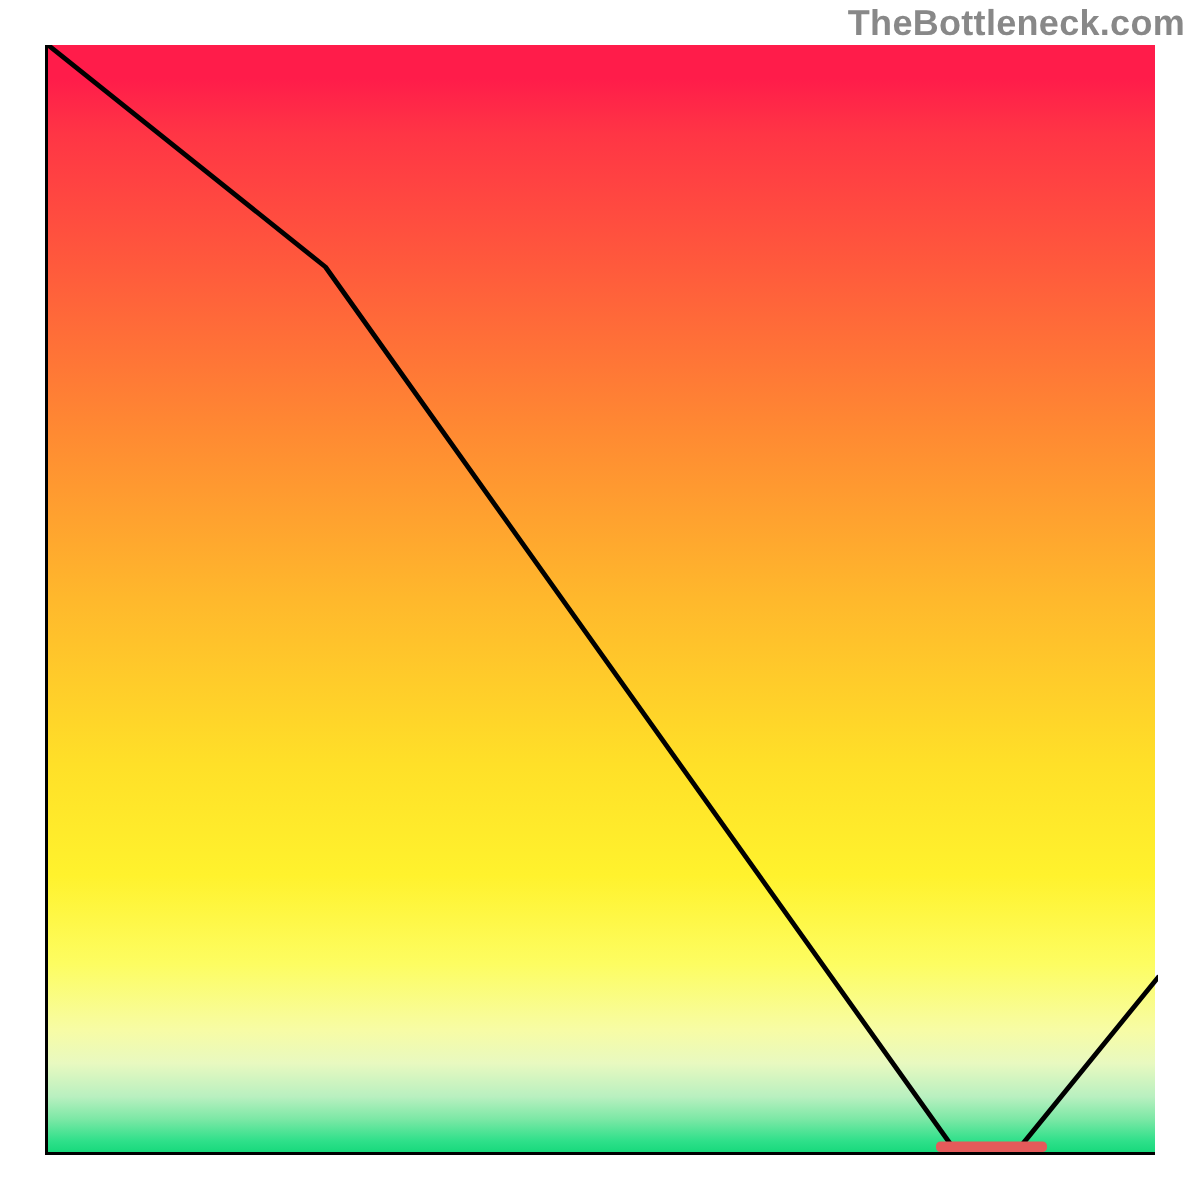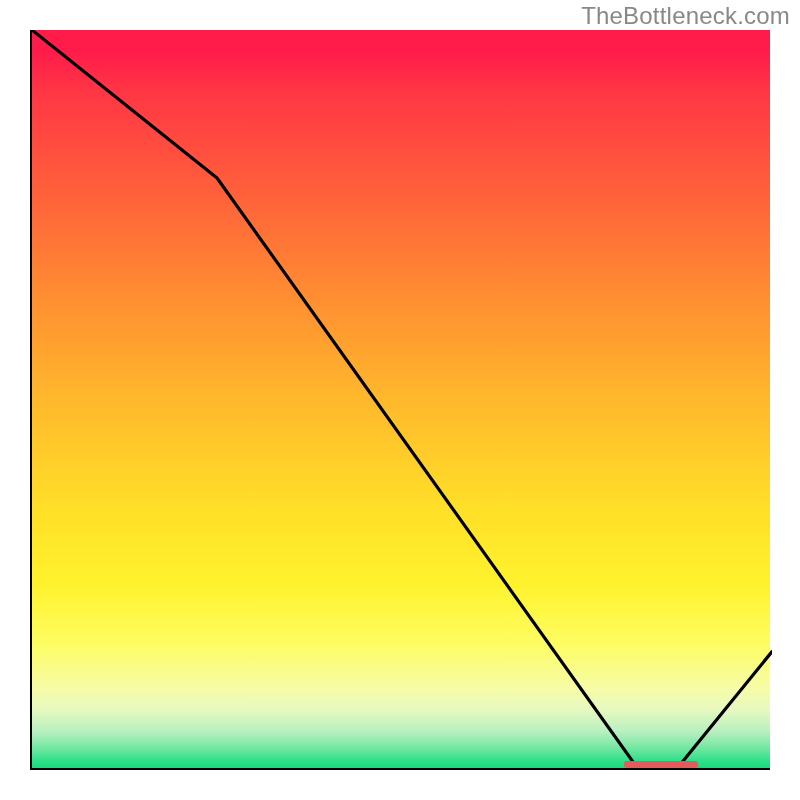--- a/index.html
+++ b/index.html
@@ -14,21 +14,21 @@
   .container {
     position: relative;
     width: 800px;
     height: 800px;
   }
   .watermark {
     position: absolute;
     top: 2px;
     right: 10px;
     font-size: 24px;
-    font-weight: normal;
+    font-weight: bold;
     color: #888888;
     letter-spacing: 0.2px;
   }
   .plot {
     position: absolute;
     left: 30px;
     top: 30px;
     width: 740px;
     height: 740px;
     box-sizing: border-box;

